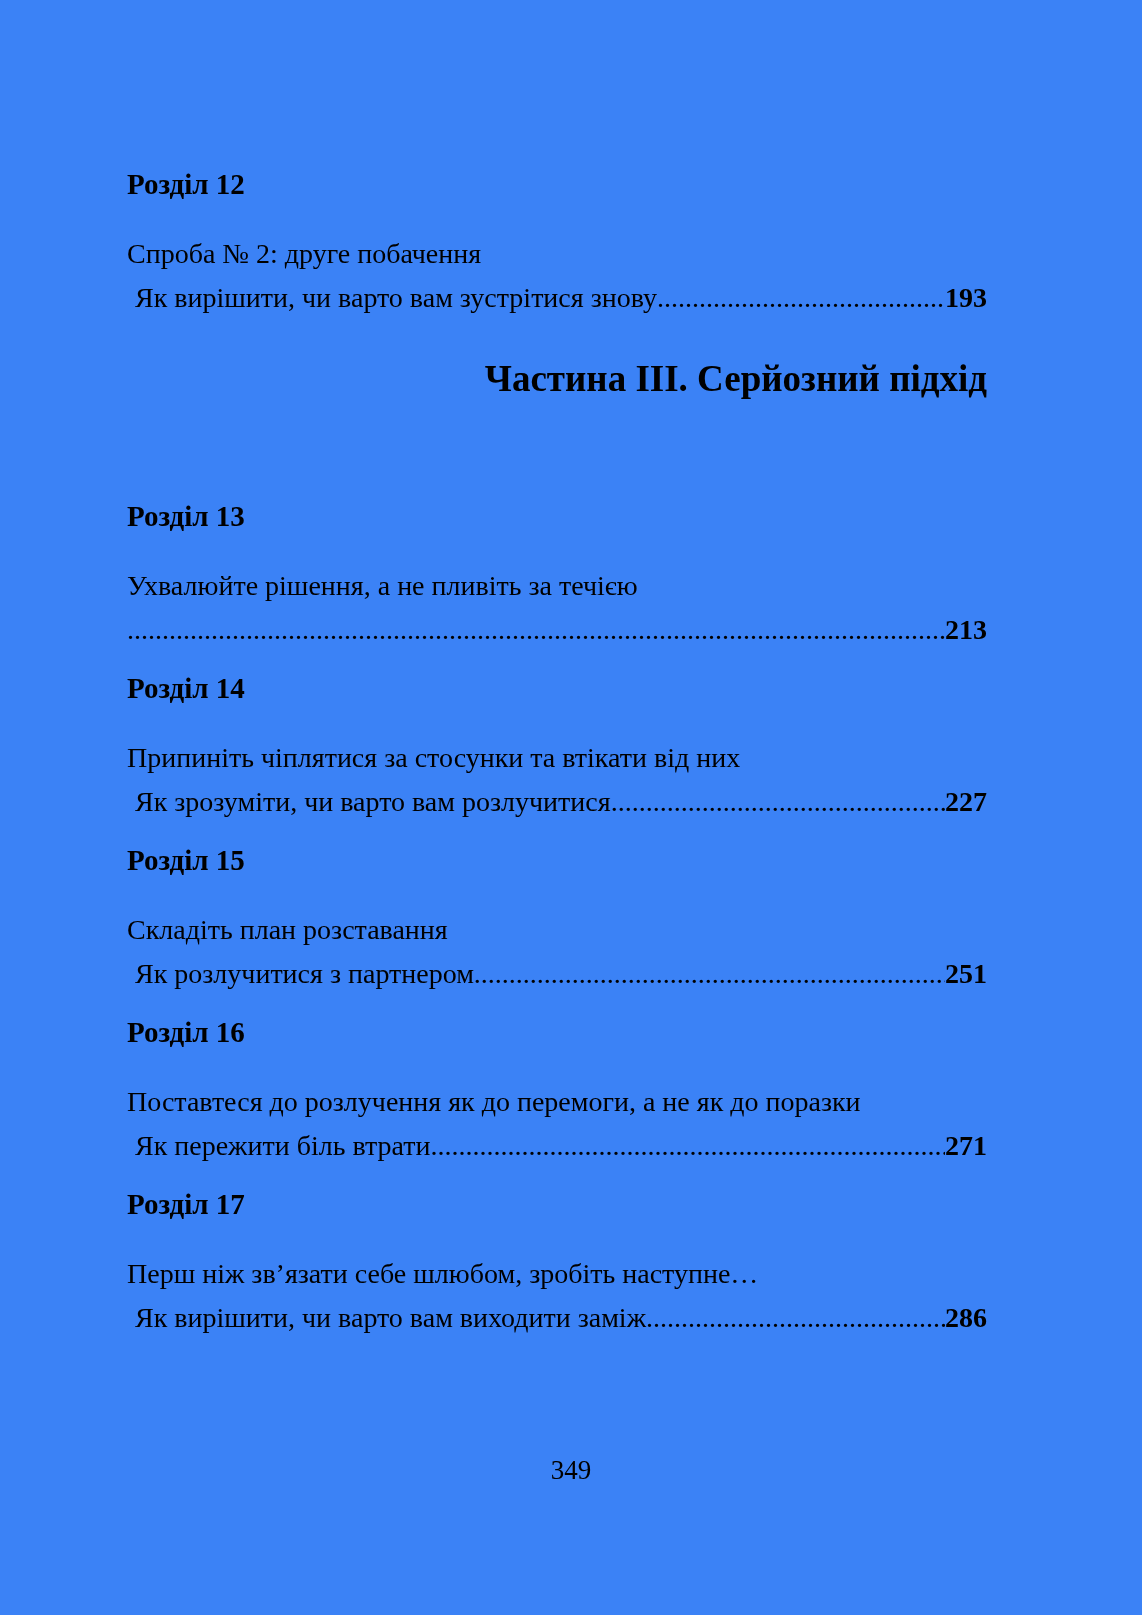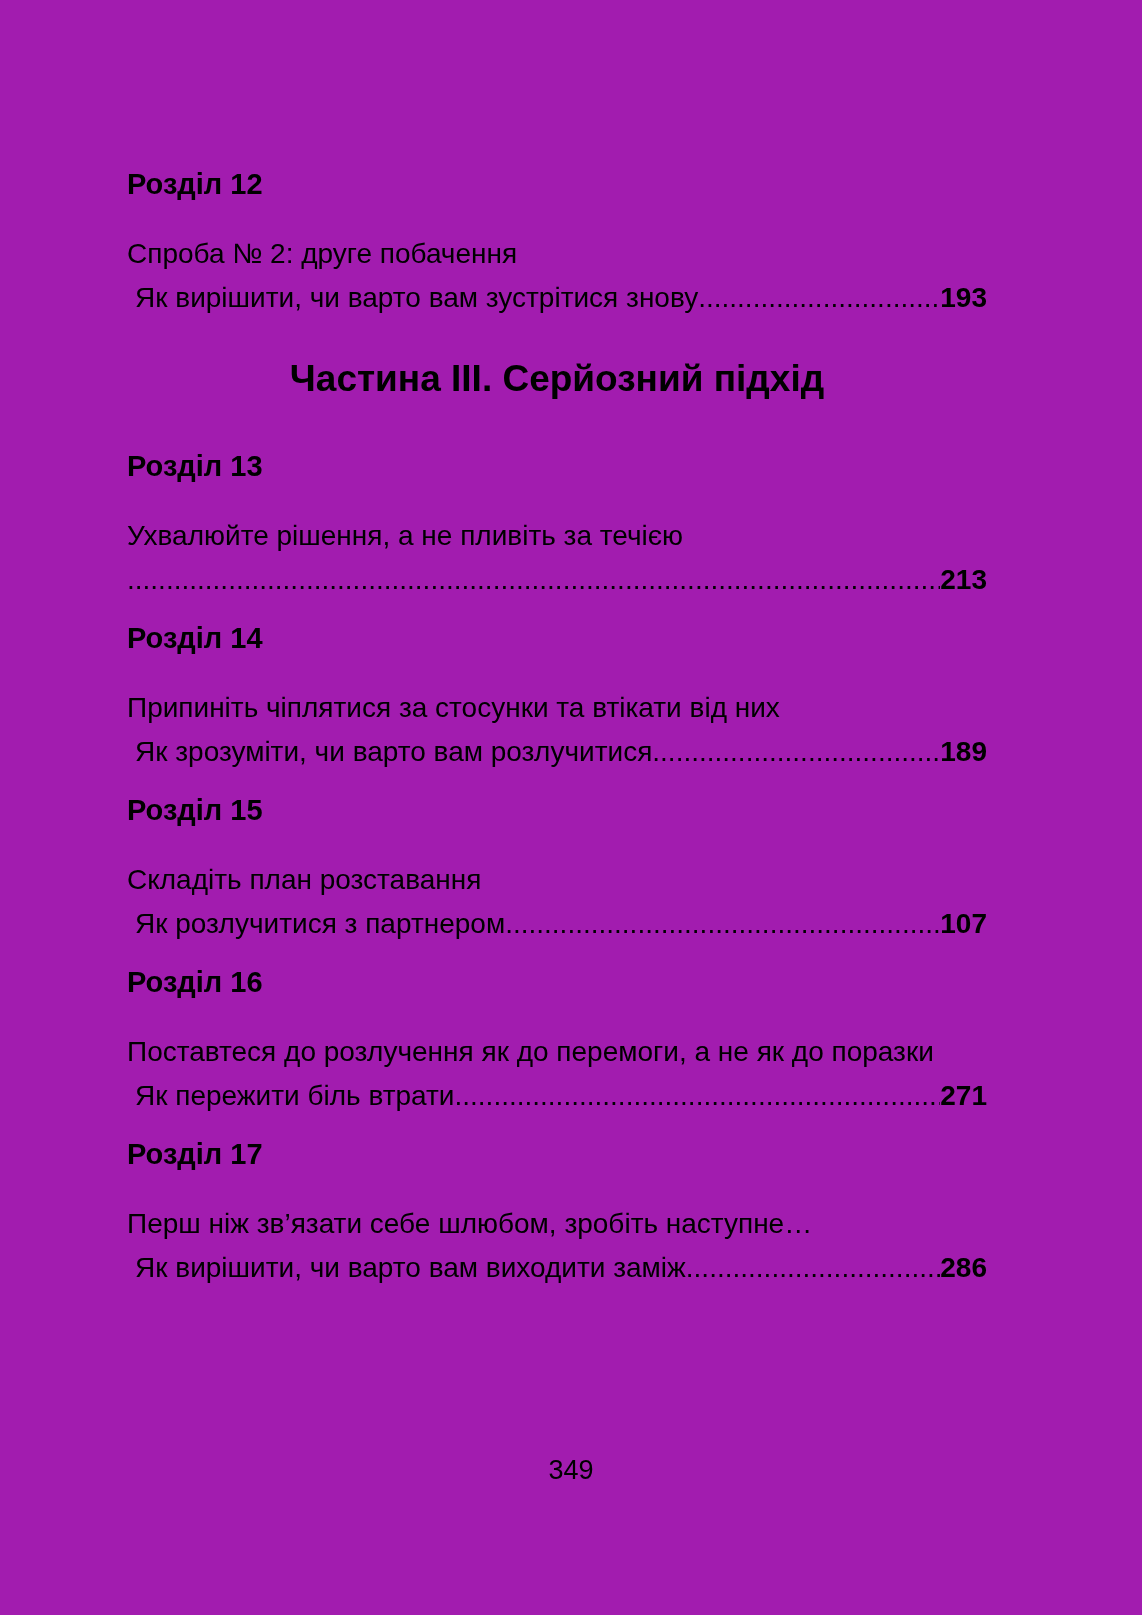--- a/index.html
+++ b/index.html
@@ -4,23 +4,23 @@
 <style>
   html, body {
     margin: 0;
     padding: 0;
     background: #ffffff;
   }
   .page {
     position: relative;
     width: 1142px;
     height: 1615px;
-    background: #a21caf;
+    background: #3b82f6;
     color: #000000;
-    font-family: Liberation Sans, sans-serif;
+    font-family: Liberation Serif, serif;
     overflow: hidden;
     margin: 0 auto;
   }
   .content {
     position: absolute;
     left: 127px;
     top: 162px;
     width: 860px;
   }
   .entry-chapter {
@@ -55,23 +55,23 @@
     content: "........................................................................................................................................................";
   }
   .entry-page {
     flex: 0 0 auto;
     font-weight: bold;
     white-space: nowrap;
   }
   .part-heading {
     font-size: 37px;
     font-weight: bold;
-    text-align: center;
+    text-align: right;
     line-height: 50px;
-    margin: 34px 0 40px 0;
+    margin: 34px 0 90px 0;
   }
   .footer {
     position: absolute;
     left: 0;
     right: 0;
     bottom: 125px;
     text-align: center;
     font-size: 27px;
     line-height: 40px;
   }
@@ -98,30 +98,30 @@
           <span class="leader"></span>
           <span class="entry-page">213</span>
         </div>
       </div>
       <div class="entry-chapter">Розділ 14</div>
       <div class="entry-lines">
         <div class="entry-title">Припиніть чіплятися за стосунки та втікати від них</div>
         <div class="subtitle-row">
           <span class="subtitle-text">Як зрозуміти, чи варто вам розлучитися</span>
           <span class="leader"></span>
-          <span class="entry-page">189</span>
+          <span class="entry-page">227</span>
         </div>
       </div>
       <div class="entry-chapter">Розділ 15</div>
       <div class="entry-lines">
         <div class="entry-title">Складіть план розставання</div>
         <div class="subtitle-row">
           <span class="subtitle-text">Як розлучитися з партнером</span>
           <span class="leader"></span>
-          <span class="entry-page">107</span>
+          <span class="entry-page">251</span>
         </div>
       </div>
       <div class="entry-chapter">Розділ 16</div>
       <div class="entry-lines">
         <div class="entry-title">Поставтеся до розлучення як до перемоги, а не як до поразки</div>
         <div class="subtitle-row">
           <span class="subtitle-text">Як пережити біль втрати</span>
           <span class="leader"></span>
           <span class="entry-page">271</span>
         </div>

